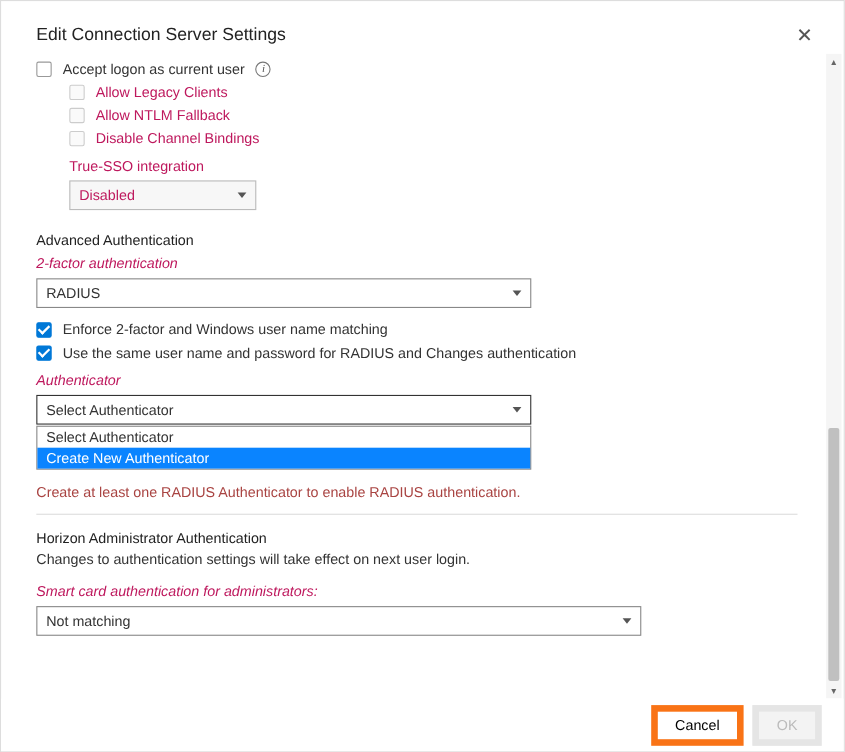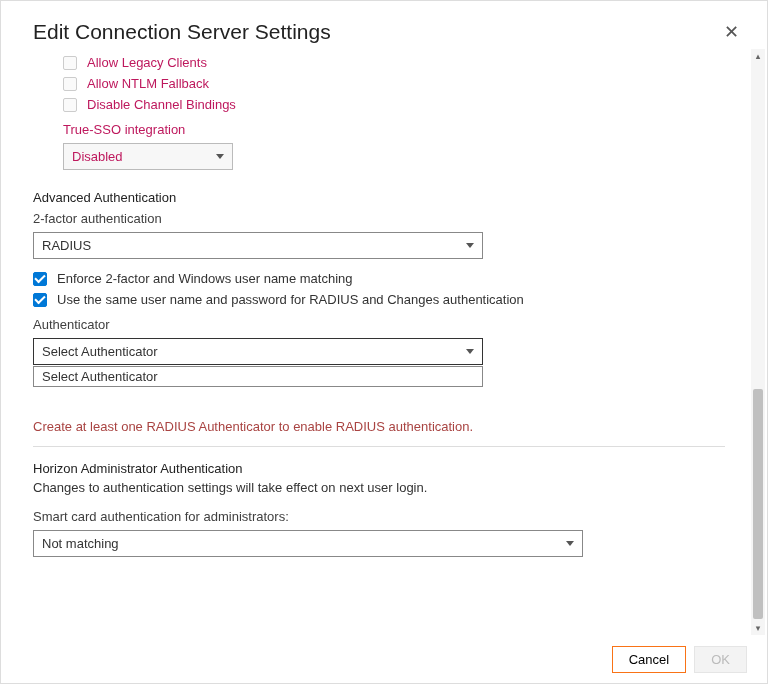--- a/index.html
+++ b/index.html
@@ -15,21 +15,21 @@
     position: relative;
     border: 1px solid #ddd;
   }
   .dialog-header {
     display: flex;
     justify-content: space-between;
     align-items: center;
     padding: 16px 24px 8px 32px;
   }
   .dialog-title {
-    font-size: 21px;
+    font-size: 16px;
     font-weight: 400;
     color: #222;
   }
   .close-x {
     font-size: 18px;
     cursor: pointer;
     color: #555;
     padding: 4px;
   }
   .scroll-area {
@@ -103,21 +103,21 @@
     border: 1px solid #777;
     border-radius: 50%;
     font-size: 10px;
     display: inline-flex;
     align-items: center; justify-content: center;
     color: #555;
     font-style: italic;
     font-family: serif;
   }
   .section-label { margin: 14px 0 4px 0; color: #222; }
-  .section-sub { margin: 6px 0 6px 0; color: #404040; }
+  .section-sub { margin: 6px 0 6px 0; color: #be185d; font-style: italic; }
   .select {
     border: 1px solid #888;
     padding: 5px 8px;
     display: flex;
     justify-content: space-between;
     align-items: center;
     background: #fff;
     cursor: pointer;
   }
   .select.small { width: 170px; background: #f7f7f7; border-color:#bbb;}
@@ -162,38 +162,43 @@
     height: 48px;
     display: flex;
     justify-content: flex-end;
     align-items: center;
     gap: 8px;
     padding: 0 20px;
     background: #fff;
   }
   .btn {
     padding: 5px 16px;
-    border: 1px solid #f97316;
+    border: 6px solid #f97316;
     background: #fff;
     cursor: pointer;
     font-size: 13px;
   }
   .btn.ok { color: #bbb; background: #f3f3f3; border-color: #e5e5e5; }
   .gap-after-dropdown { height: 40px; }
 </style>
 </head>
 <body>
 
 <div class="dialog-header">
   <div class="dialog-title">Edit Connection Server Settings</div>
   <div class="close-x">✕</div>
 </div>
 
 <div class="scroll-area">
 
+  <div class="row">
+    <span class="checkbox"></span>
+    <span>Accept logon as current user</span>
+    <span class="info-icon">i</span>
+  </div>
 
   <div class="row indent">
     <span class="checkbox disabled"></span>
     <span class="disabled-text">Allow Legacy Clients</span>
   </div>
   <div class="row indent">
     <span class="checkbox disabled"></span>
     <span class="disabled-text">Allow NTLM Fallback</span>
   </div>
   <div class="row indent">
@@ -227,20 +232,21 @@
 
   <div class="section-sub" style="margin-top:10px;">Authenticator</div>
 
   <div class="dropdown-wrap">
     <div class="select wide" style="border-width:1.5px; border-color:#333;">
       <span>Select Authenticator</span>
       <span class="chevron"></span>
     </div>
     <div class="dropdown-list">
       <div class="dropdown-option">Select Authenticator</div>
+      <div class="dropdown-option selected">Create New Authenticator</div>
     </div>
   </div>
 
   <div class="gap-after-dropdown"></div>
 
   <div class="warning-text">Create at least one RADIUS Authenticator to enable RADIUS authentication.</div>
 
   <hr class="divider">
 
   <div class="section-label">Horizon Administrator Authentication</div>

